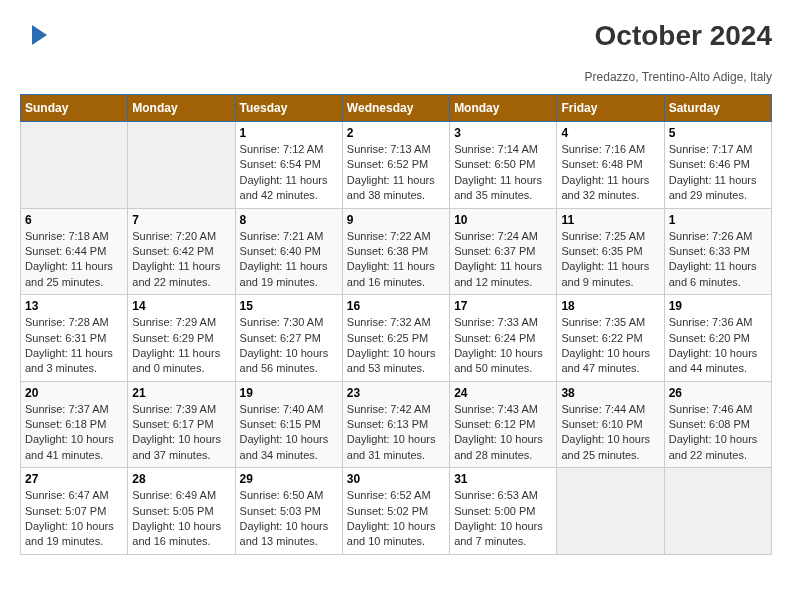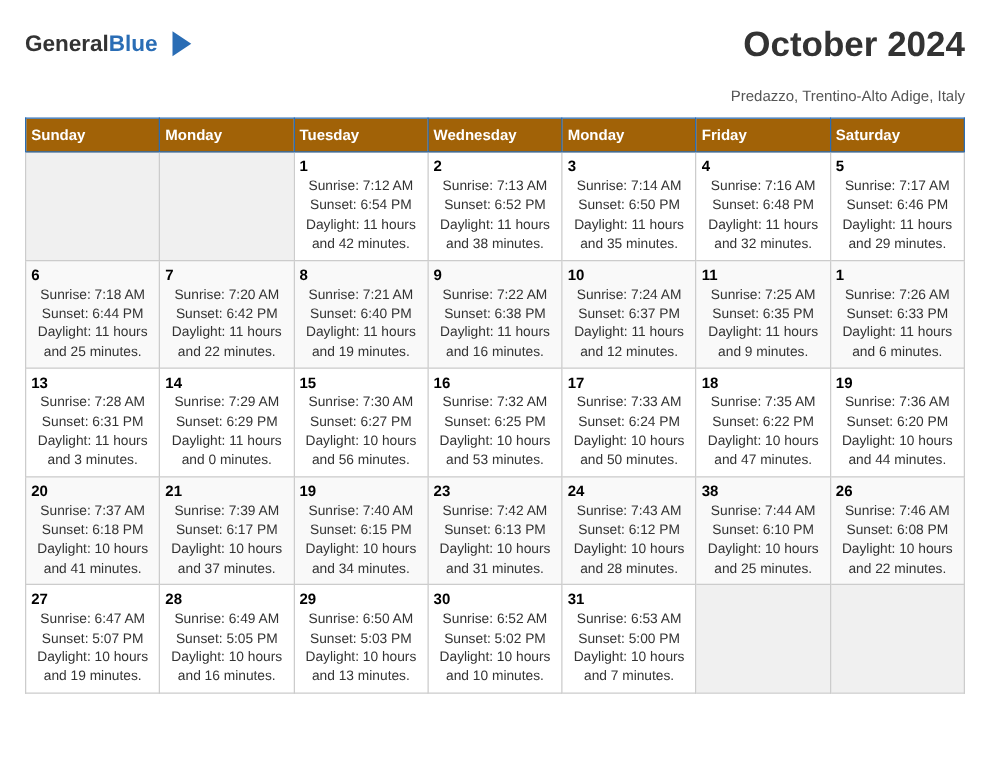--- a/index.html
+++ b/index.html
@@ -64,34 +64,30 @@
     }
     .day-number {
       font-weight: bold;
       font-size: 12px;
       display: block;
       margin-bottom: 2px;
     }
     .day-info {
       color: #333;
       line-height: 1.4;
-      text-align: center;
     }
     .empty-cell {
       background: #f0f0f0 !important;
     }
   </style>
 </head>
 <body>
 
 <div class="header">
   <div class="logo">
-    <span>
-      <span style="font-size:18px;font-weight:bold;color:#333;">General</span><span style="font-size:18px;font-weight:bold;color:#2a6db5;">Blue</span>
-    </span>
     <svg class="logo-icon" viewBox="0 0 30 30" xmlns="http://www.w3.org/2000/svg">
       <polygon points="10,5 25,15 10,25" fill="#2a6db5"></polygon>
     </svg>
   </div>
   <div class="title-area">
     <div class="month-title">October 2024</div>
     <div class="location-title">Predazzo, Trentino-Alto Adige, Italy</div>
   </div>
 </div>
 

